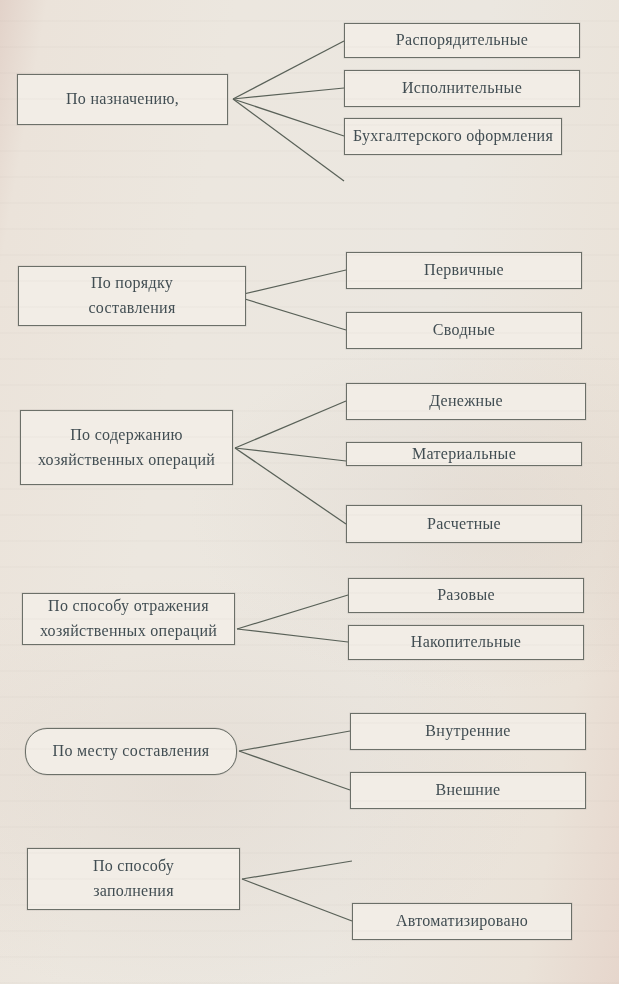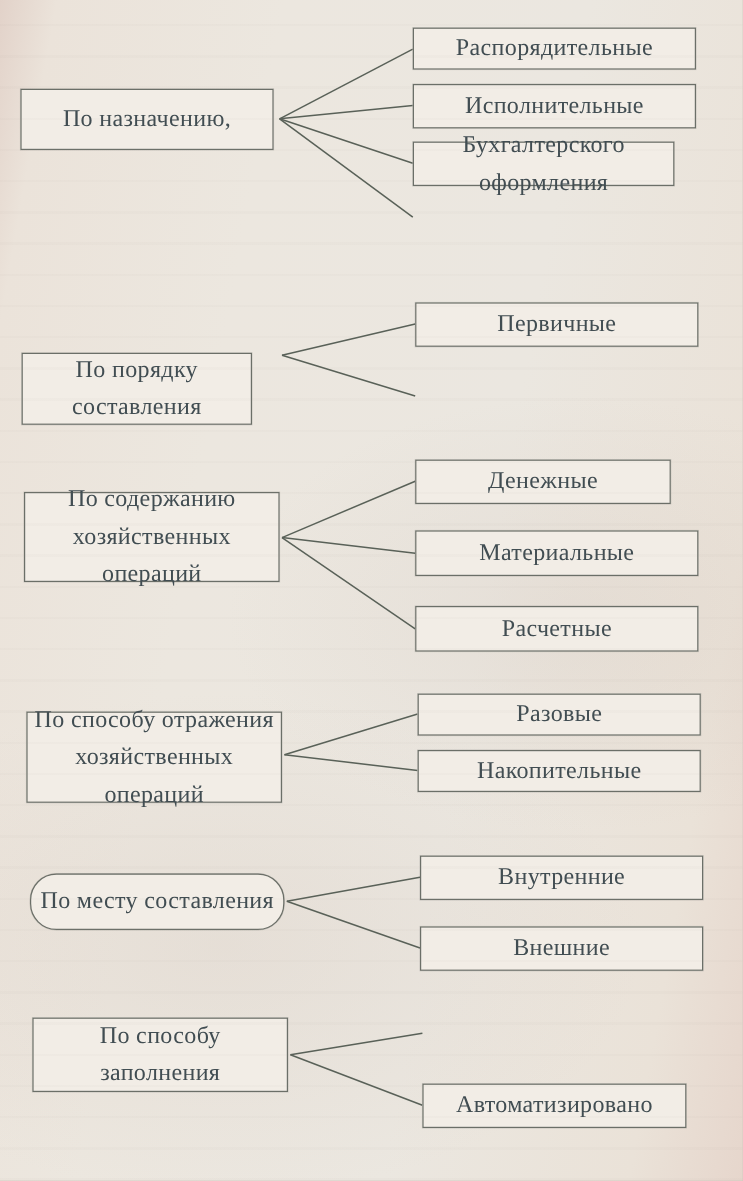--- a/index.html
+++ b/index.html
@@ -33,52 +33,52 @@
   .node {
     position: absolute;
     box-sizing: border-box;
     background: #f2ede6;
     border: 1.4px solid #6b6f68;
     display: flex;
     align-items: center;
     justify-content: center;
     text-align: center;
     color: #414d52;
-    font-size: 20px;
+    font-size: 16px;
     letter-spacing: .3px;
     line-height: 1.55;
     white-space: pre-line;
     box-shadow: 0 0 0 .4px rgba(90,95,90,0.25);
   }
   svg.connectors {
     position: absolute;
     left: 0; top: 0;
     width: 619px; height: 984px;
     pointer-events: none;
   }
   svg.connectors line {
     stroke: #596158;
     stroke-width: 1.25;
   }
   
   .p1 { left: 17px;  top: 74px;  width: 211px; height: 51px; }
-  .p2 { left: 18px;  top: 266px; width: 192px; height: 60px; margin-top: 28px; }
+  .p2 { left: 18px;  top: 266px; width: 228px; height: 60px; }
   .p3 { left: 20px;  top: 410px; width: 213px; height: 75px; }
-  .p4 { left: 22px;  top: 593px; width: 213px; height: 76px; }
+  .p4 { left: 22px;  top: 593px; width: 213px; height: 52px; }
   .p5 { left: 25px;  top: 728px; width: 212px; height: 47px; border-radius: 22px; }
   .p6 { left: 27px;  top: 848px; width: 213px; height: 62px; }
   
   .c1a { left: 344px; top: 23px;  width: 236px; height: 35px; }
   .c1b { left: 344px; top: 70px;  width: 236px; height: 37px; }
   .c1c { left: 344px; top: 118px; width: 218px; height: 37px; }
   .c1d { left: 344px; top: 163px; width: 236px; height: 36px; }
   .c2a { left: 346px; top: 252px; width: 236px; height: 37px; }
   .c2b { left: 346px; top: 312px; width: 236px; height: 37px; }
-  .c3a { left: 346px; top: 383px; width: 213px; height: 37px; }
-  .c3b { left: 346px; top: 442px; width: 236px; height: 38px; }
+  .c3a { left: 346px; top: 383px; width: 240px; height: 37px; }
+  .c3b { left: 346px; top: 442px; width: 236px; height: 24px; }
   .c3c { left: 346px; top: 505px; width: 236px; height: 38px; }
   .c4a { left: 348px; top: 578px; width: 236px; height: 35px; }
   .c4b { left: 348px; top: 625px; width: 236px; height: 35px; }
   .c5a { left: 350px; top: 713px; width: 236px; height: 37px; }
   .c5b { left: 350px; top: 772px; width: 236px; height: 37px; }
   .c6a { left: 352px; top: 843px; width: 238px; height: 37px; }
   .c6b { left: 352px; top: 903px; width: 220px; height: 37px; }
 </style>
 </head>
 <body>
@@ -110,20 +110,21 @@
   </svg>
 
   <div class="node p1">По назначению,</div>
   <div class="node c1a">Распорядительные</div>
   <div class="node c1b">Исполнительные</div>
   <div class="node c1c">Бухгалтерского оформления</div>
 
   <div class="node p2">По порядку
 составления</div>
   <div class="node c2a">Первичные</div>
+  <div class="node c2b">Сводные</div>
 
   <div class="node p3">По содержанию
 хозяйственных операций</div>
   <div class="node c3a">Денежные</div>
   <div class="node c3b">Материальные</div>
   <div class="node c3c">Расчетные</div>
 
   <div class="node p4">По способу отражения
 хозяйственных операций</div>
   <div class="node c4a">Разовые</div>

